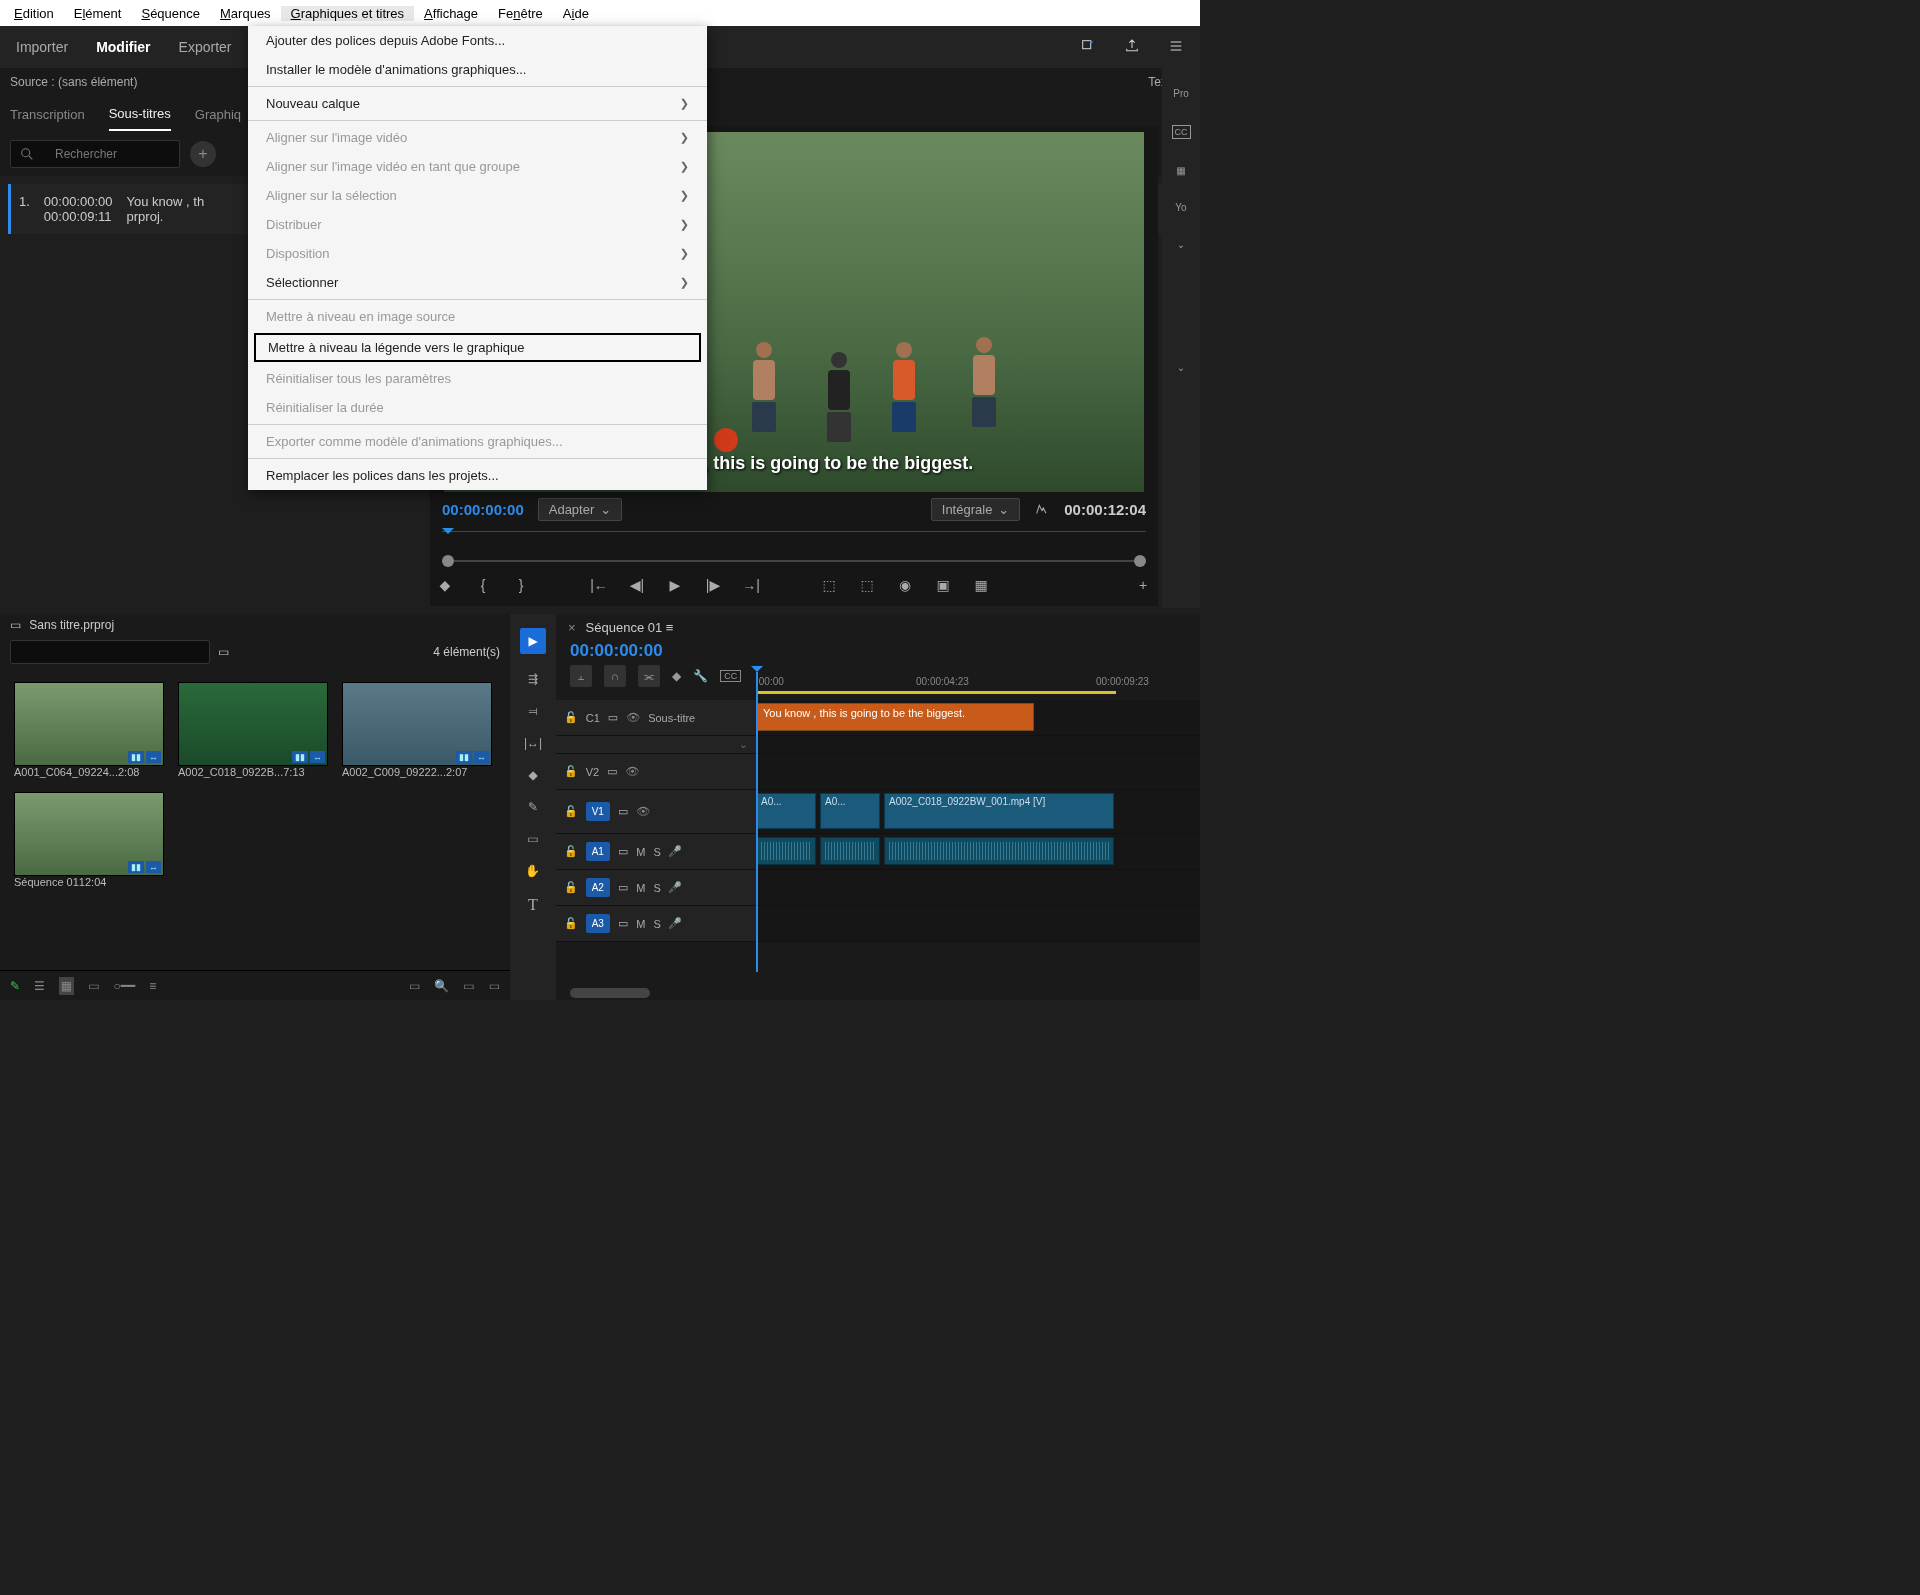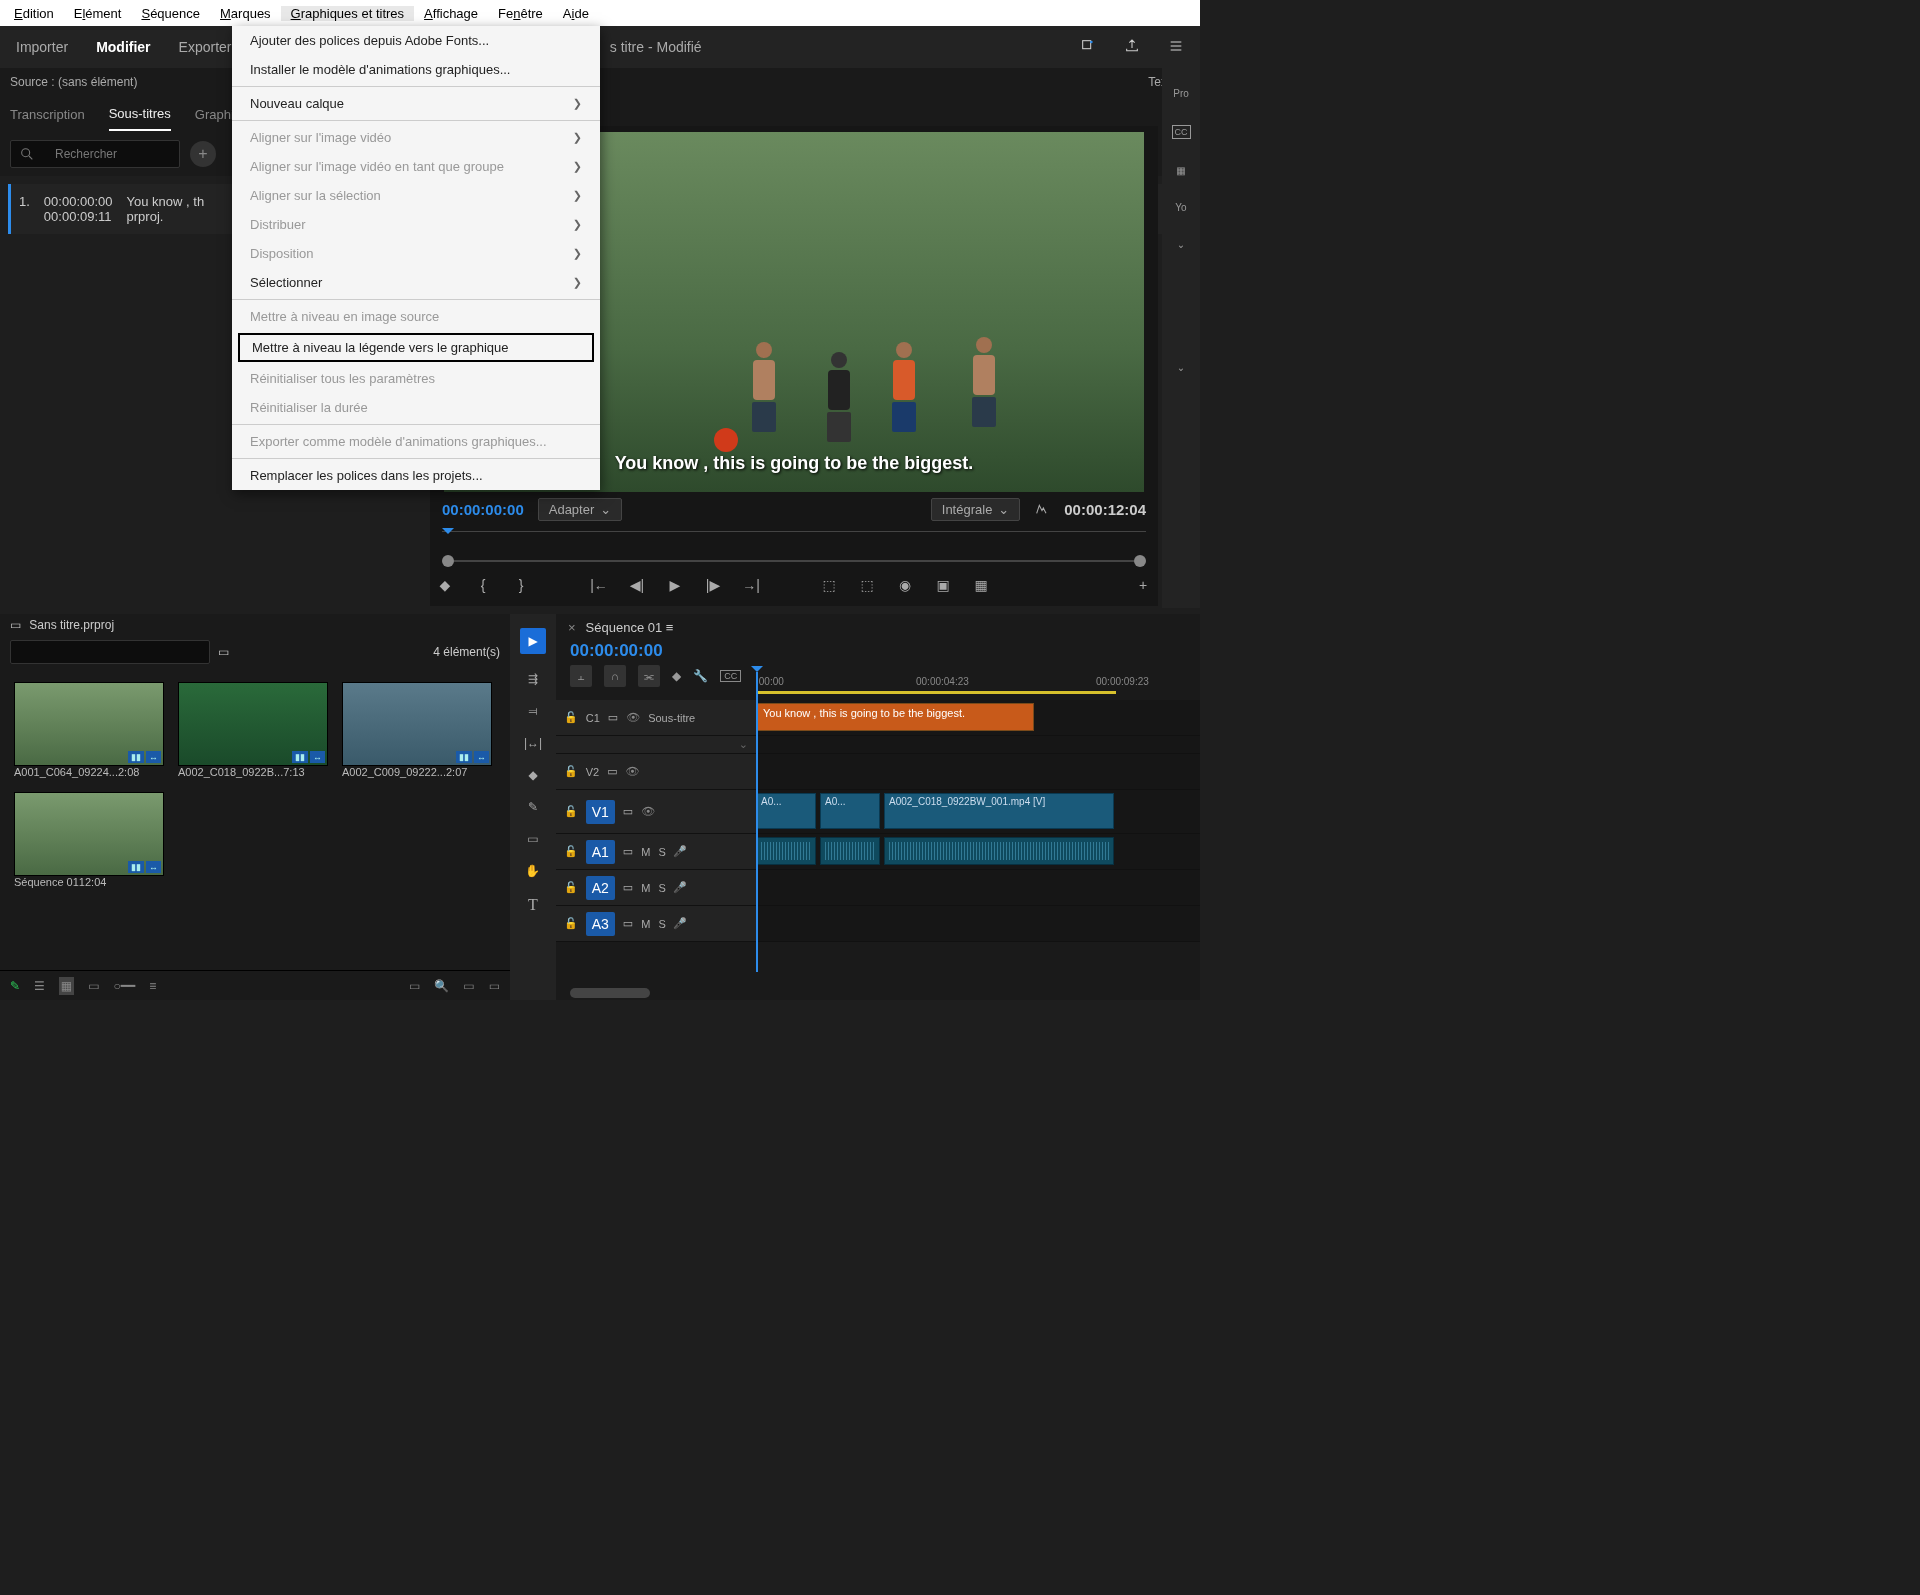--- a/index.html
+++ b/index.html
@@ -19,21 +19,21 @@
 .search-row { background:#1a1a1a; height:44px; display:flex; align-items:center; padding:0 10px; gap:10px; }
 .search-box { background:#0d0d0d; border:1px solid #333; height:28px; width:170px; display:flex; align-items:center; padding:0 8px; border-radius:2px; color:#777; gap:20px;}
 .add-btn { width:26px; height:26px; border-radius:13px; background:#333; color:#888; display:flex; align-items:center; justify-content:center; font-size:16px;}
 .caption-list { padding:8px; }
 .caption-item { display:flex; gap:14px; padding:10px 8px; border-left:3px solid #2d8ceb; background:#232323; font-size:13px;}
 .caption-item .num{color:#ccc;}
 .caption-item .times{color:#ccc;}
 .caption-item .txt{color:#ccc;}
 
 
-.dropdown { position:absolute; left:232px; top:26px; width:368px; background:#f5f5f5; color:#222; box-shadow:2px 4px 12px rgba(0,0,0,.5); z-index:50; font-size:13px;}
+.dropdown { position:absolute; left:248px; top:26px; width:459px; background:#f5f5f5; color:#222; box-shadow:2px 4px 12px rgba(0,0,0,.5); z-index:50; font-size:13px;}
 .dropdown .ditem { padding:7px 18px; display:flex; justify-content:space-between; align-items:center;}
 .dropdown .ditem.disabled{ color:#999;}
 .dropdown .ditem.highlight{ border:2px solid #000; margin:2px 6px; padding:5px 12px;}
 .dropdown hr{border:none;border-top:1px solid #ccc;margin:2px 0;}
 .dropdown .chev{color:#666;font-size:11px;}
 
 
 .program { position:absolute; left:430px; top:126px; right:42px; height:480px; background:#161616; }
 .video-frame { position:relative; margin:6px auto 0; width:700px; height:360px; background:linear-gradient(to bottom,#6a8a5e 0%,#4a6a44 60%,#2e4a2c 100%); overflow:hidden;}
 
@@ -83,21 +83,21 @@
 .tl-tools .tlbtn{width:22px;height:22px;background:#333;display:flex;align-items:center;justify-content:center;border-radius:2px;font-size:11px;}
 .tl-ruler{position:absolute;left:200px;right:10px;top:62px;height:20px;}
 .tl-ruler .rlabel{position:absolute;top:0;font-size:10px;color:#888;}
 .tl-ruler .yellow{position:absolute;top:15px;left:0;width:360px;height:3px;background:#d8c22d;}
 .tl-playhead{position:absolute;left:200px;top:58px;width:2px;height:300px;background:#2d8ceb;z-index:5;}
 .tl-playhead::before{content:"";position:absolute;top:-6px;left:-5px;border:6px solid transparent;border-top-color:#2d8ceb;}
 .tracks{position:absolute;top:86px;left:0;right:0;bottom:10px;}
 .track{display:flex;height:36px;border-bottom:1px solid #111;}
 .track.double{height:44px;}
 .track-head{width:200px;background:#232323;display:flex;align-items:center;gap:8px;padding:0 8px;font-size:11px;color:#aaa;}
-.track-head .lbl{background:#1a5aa8;color:#fff;padding:4px 6px;border-radius:2px;font-size:14px;}
+.track-head .lbl{background:#1a5aa8;color:#fff;padding:4px 6px;border-radius:2px;font-size:10px;}
 .track-head .lock,.track-head .eye{color:#888;}
 .track-body{flex:1;position:relative;background:#161616;}
 .clip-block{position:absolute;top:3px;height:28px;border:1px solid #7a4a1a;background:#c85a1a;color:#fff;font-size:11px;padding:3px 6px;overflow:hidden;}
 .vclip{position:absolute;top:3px;height:36px;background:#1a5a7a;border:1px solid #0a3a52;font-size:10px;color:#cde;padding:2px 4px;overflow:hidden;}
 .vclip.small{width:60px;}
 .aclip{position:absolute;top:3px;height:28px;background:#0f4a5e;border:1px solid #083040;}
 .wave{position:absolute;inset:4px;opacity:.5;background:repeating-linear-gradient(90deg,#5ac 0,#5ac 1px,transparent 1px,transparent 3px);}
 .tl-scroll{position:absolute;bottom:2px;left:14px;width:80px;height:10px;background:#444;border-radius:5px;}
 
 

